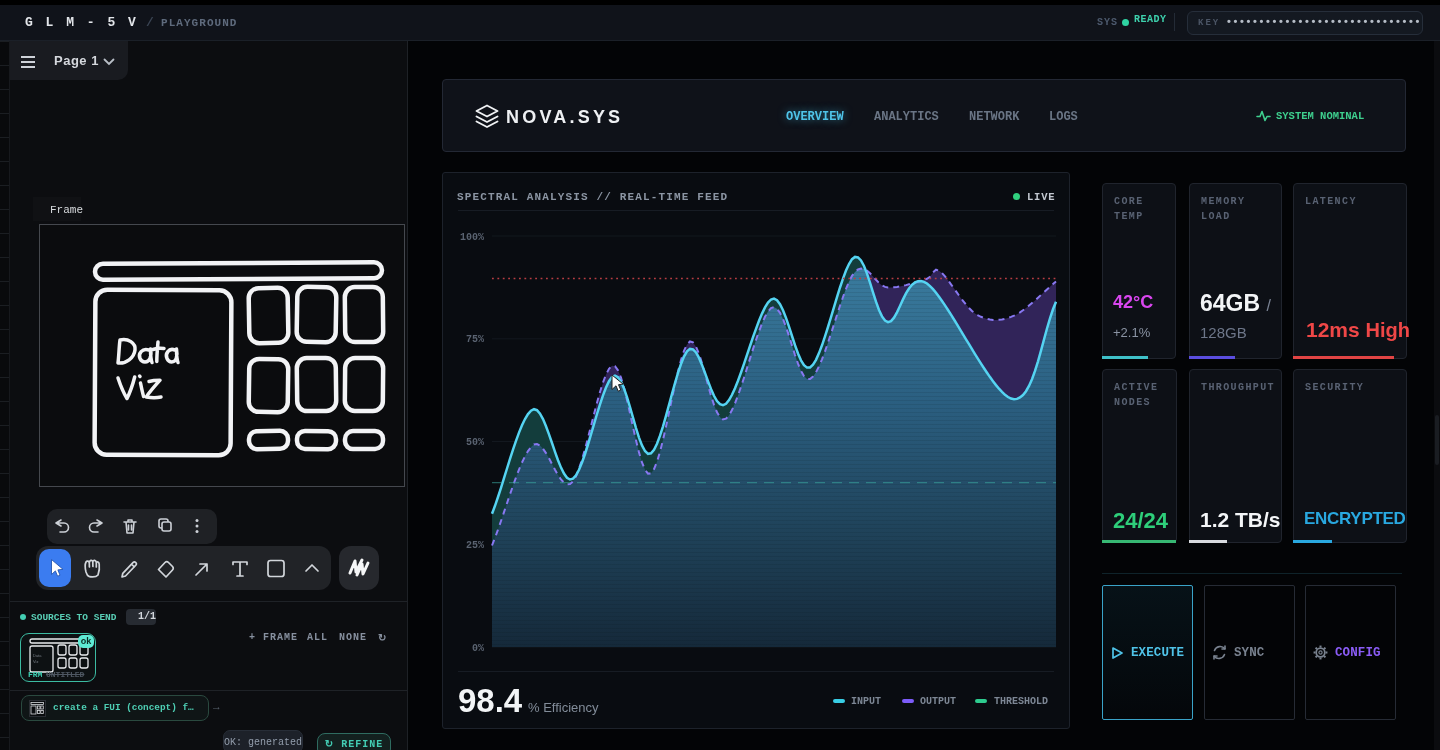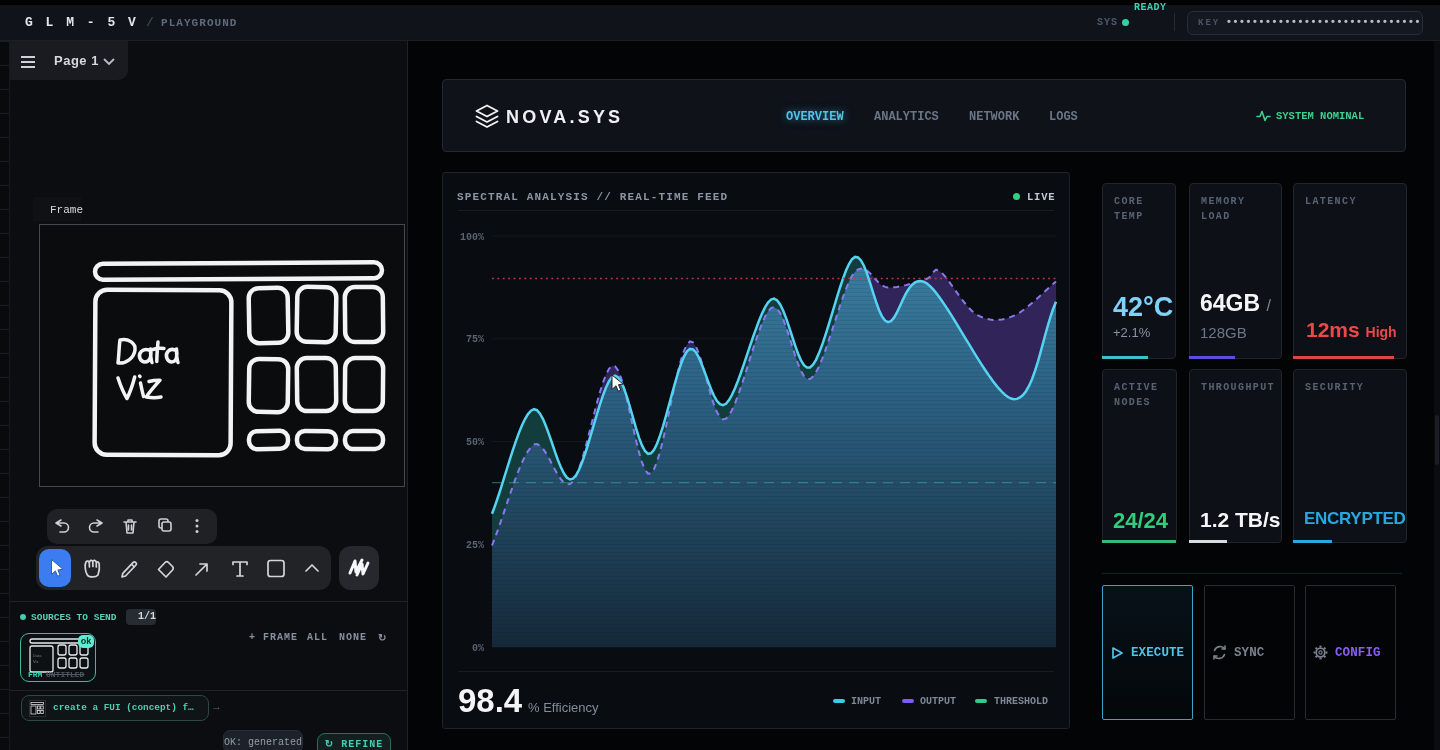--- a/index.html
+++ b/index.html
@@ -6,21 +6,21 @@
 .abs{position:absolute}
 #stage{position:relative;width:1440px;height:750px;background:#010203}
 
 #topstrip{left:0;top:0;width:1440px;height:5px;background:#000}
 #hdr{left:0;top:5px;width:1440px;height:36px;background:#10131a;border-bottom:1px solid #1b2028}
 .hdr-glm{left:25px;top:15px;font:bold 13px "Liberation Mono";letter-spacing:12.8px;color:#e3e6ea}
 .hdr-slash{left:146px;top:15px;font:bold 13px "Liberation Mono";color:#3a4453}
 .hdr-pg{left:161px;top:17px;font:bold 11px "Liberation Mono";letter-spacing:1.05px;color:#5e6a7c}
 #sys-l{left:1097px;top:17px;font:bold 10px "Liberation Mono";letter-spacing:1px;color:#4d5a6e}
 #sys-dot{left:1122px;top:19px;width:7px;height:7px;border-radius:50%;background:#2fd3a2}
-#ready-l{left:1134px;top:2px;font:bold 10px "Liberation Mono";letter-spacing:0.5px;color:#3ed2ae}
+#ready-l{left:1134px;top:14px;font:bold 10px "Liberation Mono";letter-spacing:0.5px;color:#3ed2ae}
 #hsep{left:1174px;top:13px;width:1px;height:18px;background:#242b36}
 #keybox{left:1187px;top:11px;width:236px;height:24px;background:#141921;border:1px solid #262e3a;border-radius:6px}
 #key-l{left:1198px;top:18px;font:bold 9px "Liberation Mono";letter-spacing:2px;color:#4b5565}
 #key-dots{left:1227px;top:15px;font:bold 11px "Liberation Sans";letter-spacing:2.65px;color:#b6bdc7}
 
 #lpane{left:0;top:41px;width:408px;height:709px;background:#0c0d10}
 #ruler{left:0;top:41px;width:10px;height:709px;background:#090a0c;border-right:1px solid #17191d;
  background-image:repeating-linear-gradient(to bottom,#1b1e22 0px,#1b1e22 1px,transparent 1px,transparent 24px)}
 #rpane{left:408px;top:41px;width:1032px;height:709px;background:#030406}
 #page1{left:10px;top:41px;width:118px;height:39px;background:#191b20;border-radius:0 0 10px 0}
@@ -285,25 +285,25 @@
 <div class="card" style="left:1293px;top:183px;width:114px;height:176px"></div>
 <div class="card" style="left:1102px;top:369px;width:75px;height:174px"></div>
 <div class="card" style="left:1189px;top:369px;width:93px;height:174px"></div>
 <div class="card" style="left:1293px;top:369px;width:114px;height:174px"></div>
 <div class="mlab" style="left:1114px;top:194px">CORE<br>TEMP</div>
 <div class="mlab" style="left:1201px;top:194px">MEMORY<br>LOAD</div>
 <div class="mlab" style="left:1305px;top:194px">LATENCY</div>
 <div class="mlab" style="left:1114px;top:380px">ACTIVE<br>NODES</div>
 <div class="mlab" style="left:1201px;top:380px">THROUGHPUT</div>
 <div class="mlab" style="left:1305px;top:380px">SECURITY</div>
-<div class="mval" style="left:1113px;top:292px;font-size:27px;color:#7dd3fc">42°C</div>
+<div class="mval" style="left:1113px;top:292px;font-size:18px;color:#d946ef">42°C</div>
 <div class="msub" style="left:1113px;top:325px;font-size:13px;color:#8a93a3">+2.1%</div>
 <div class="mval" style="left:1200px;top:290px;font-size:23px;color:#f3f5f7">64GB <span style="font-size:16px;color:#7b8495;font-weight:normal">/</span></div>
 <div class="msub" style="left:1200px;top:324px;font-size:15px;color:#6d7689">128GB</div>
-<div class="mval" style="left:1306px;top:318px;font-size:21px;color:#ef4747">12ms <span style="font-size:14px">High</span></div>
+<div class="mval" style="left:1306px;top:318px;font-size:21px;color:#ef4747">12ms <span style="font-size:20px">High</span></div>
 <div class="mval" style="left:1113px;top:508px;font-size:22px;color:#2ece7a">24/24</div>
 <div class="mval" style="left:1200px;top:508px;font-size:21px;color:#f3f5f7">1.2 TB/s</div>
 <div class="mval" style="left:1304px;top:509px;font-size:17px;color:#29a8e0;letter-spacing:-0.3px">ENCRYPTED</div>
 <div class="bar" style="left:1102px;top:356px;width:46px;background:#3fc1c9"></div>
 <div class="bar" style="left:1189px;top:356px;width:46px;background:#5b4ee0"></div>
 <div class="bar" style="left:1293px;top:356px;width:101px;background:#e14444"></div>
 <div class="bar" style="left:1102px;top:540px;width:74px;background:#37b873"></div>
 <div class="bar" style="left:1189px;top:540px;width:38px;background:#d8dade"></div>
 <div class="bar" style="left:1293px;top:540px;width:39px;background:#29a8e0"></div>
 <div class="abs" style="left:1102px;top:573px;width:300px;height:1px;background:rgba(70,180,210,0.18)"></div>

